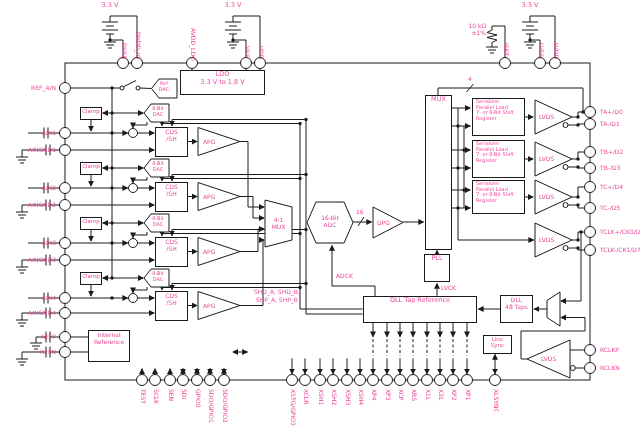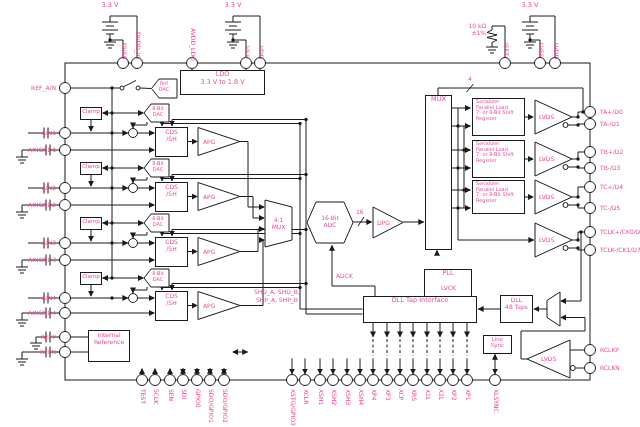--- a/index.html
+++ b/index.html
@@ -453,25 +453,25 @@
   <div class="lbl ctr fs6" style="left:265px;top:216px;width:27px;">
     <span>4:1</span><br><span>MUX</span>
   </div>
   <div class="lbl ctr fs6" style="left:309px;top:214px;width:42px;">
     <span>16-Bit</span><br><span>ADC</span>
   </div>
   <div class="lbl fs6" style="left:377px;top:219px;">DPG</div>
   <div class="box fs65" style="left:425px;top:95px;width:27px;height:155px;">
     <span>MUX</span>
   </div>
-  <div class="box fs65" style="left:424px;top:269px;width:48px;height:28px;">
+  <div class="box fs65" style="left:424px;top:254px;width:26px;height:28px;">
     <span>PLL</span>
   </div>
   <div class="box fs65" style="left:363px;top:296px;width:114px;height:27px;">
-    <span>DLL Tap Interface</span>
+    <span>DLL Tap Reference</span>
   </div>
   <div class="box fs6" style="left:500px;top:295px;width:33px;height:28px;">
     <span>DLL</span>
       <span>48 Taps</span>
   </div>
   <div class="box fs55" style="left:483px;top:335px;width:29px;height:19px;">
     <span>Line</span>
       <span>Sync</span>
   </div>
   <div class="box fs6" style="left:88px;top:330px;width:42px;height:32px;">

